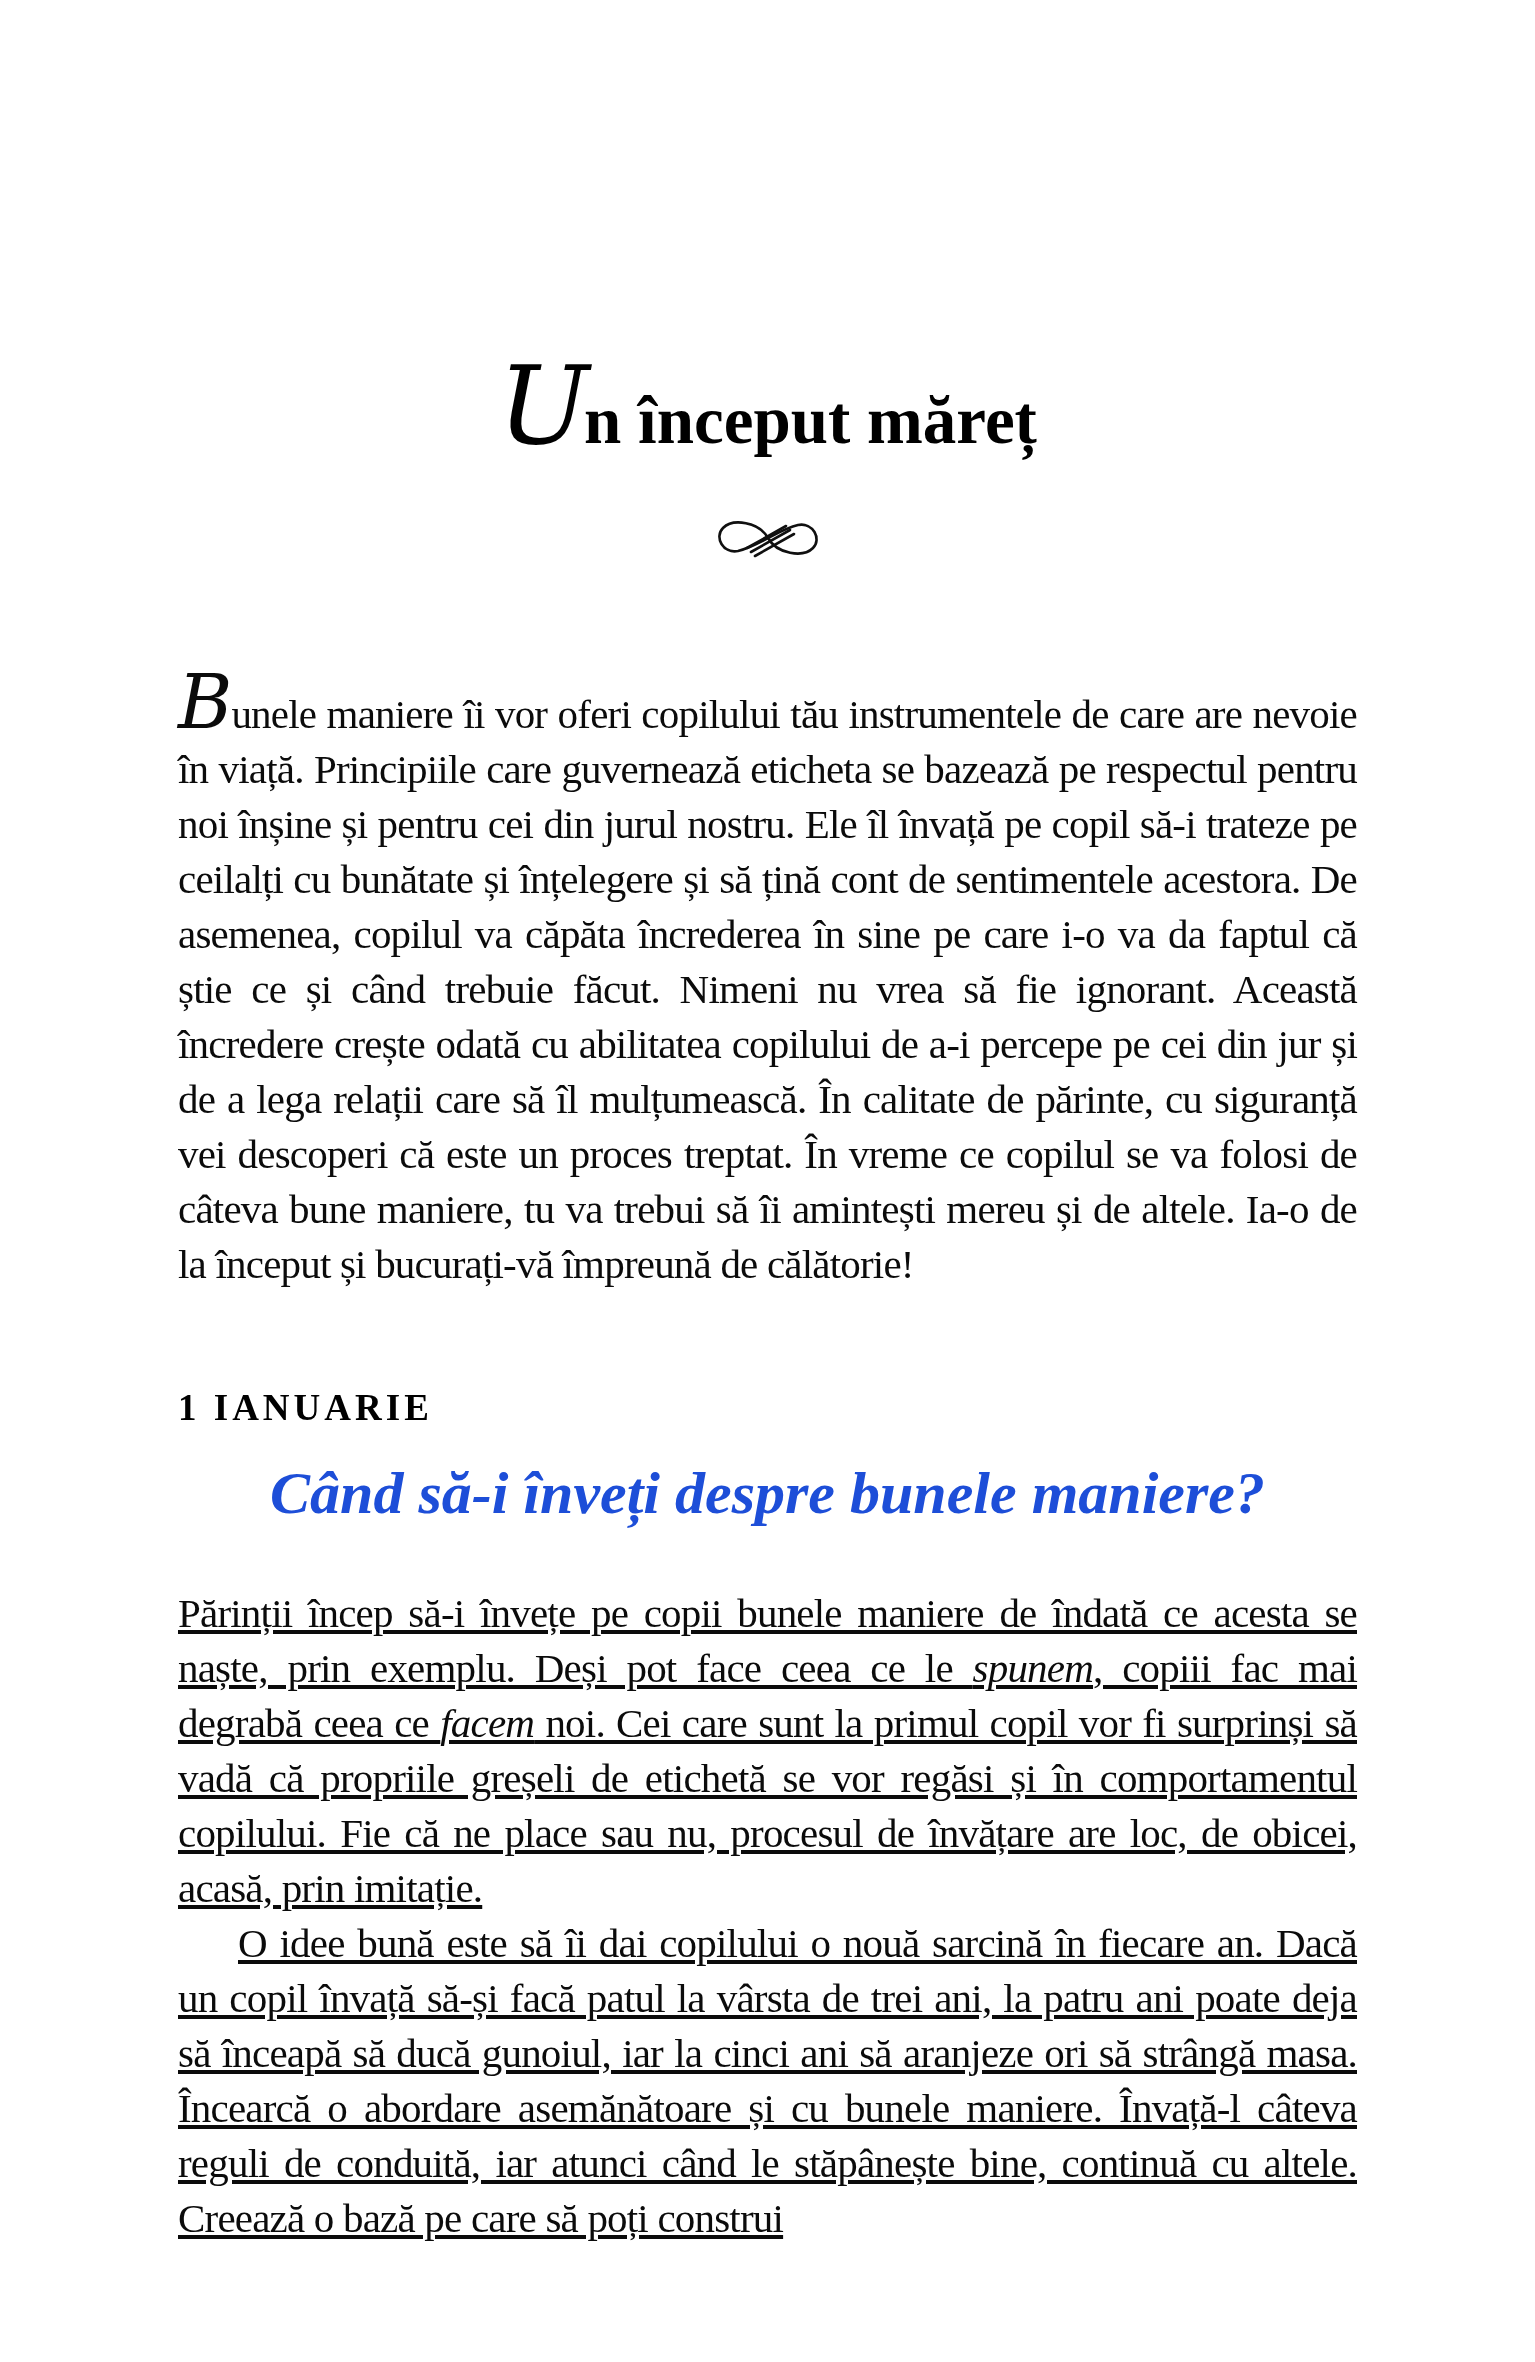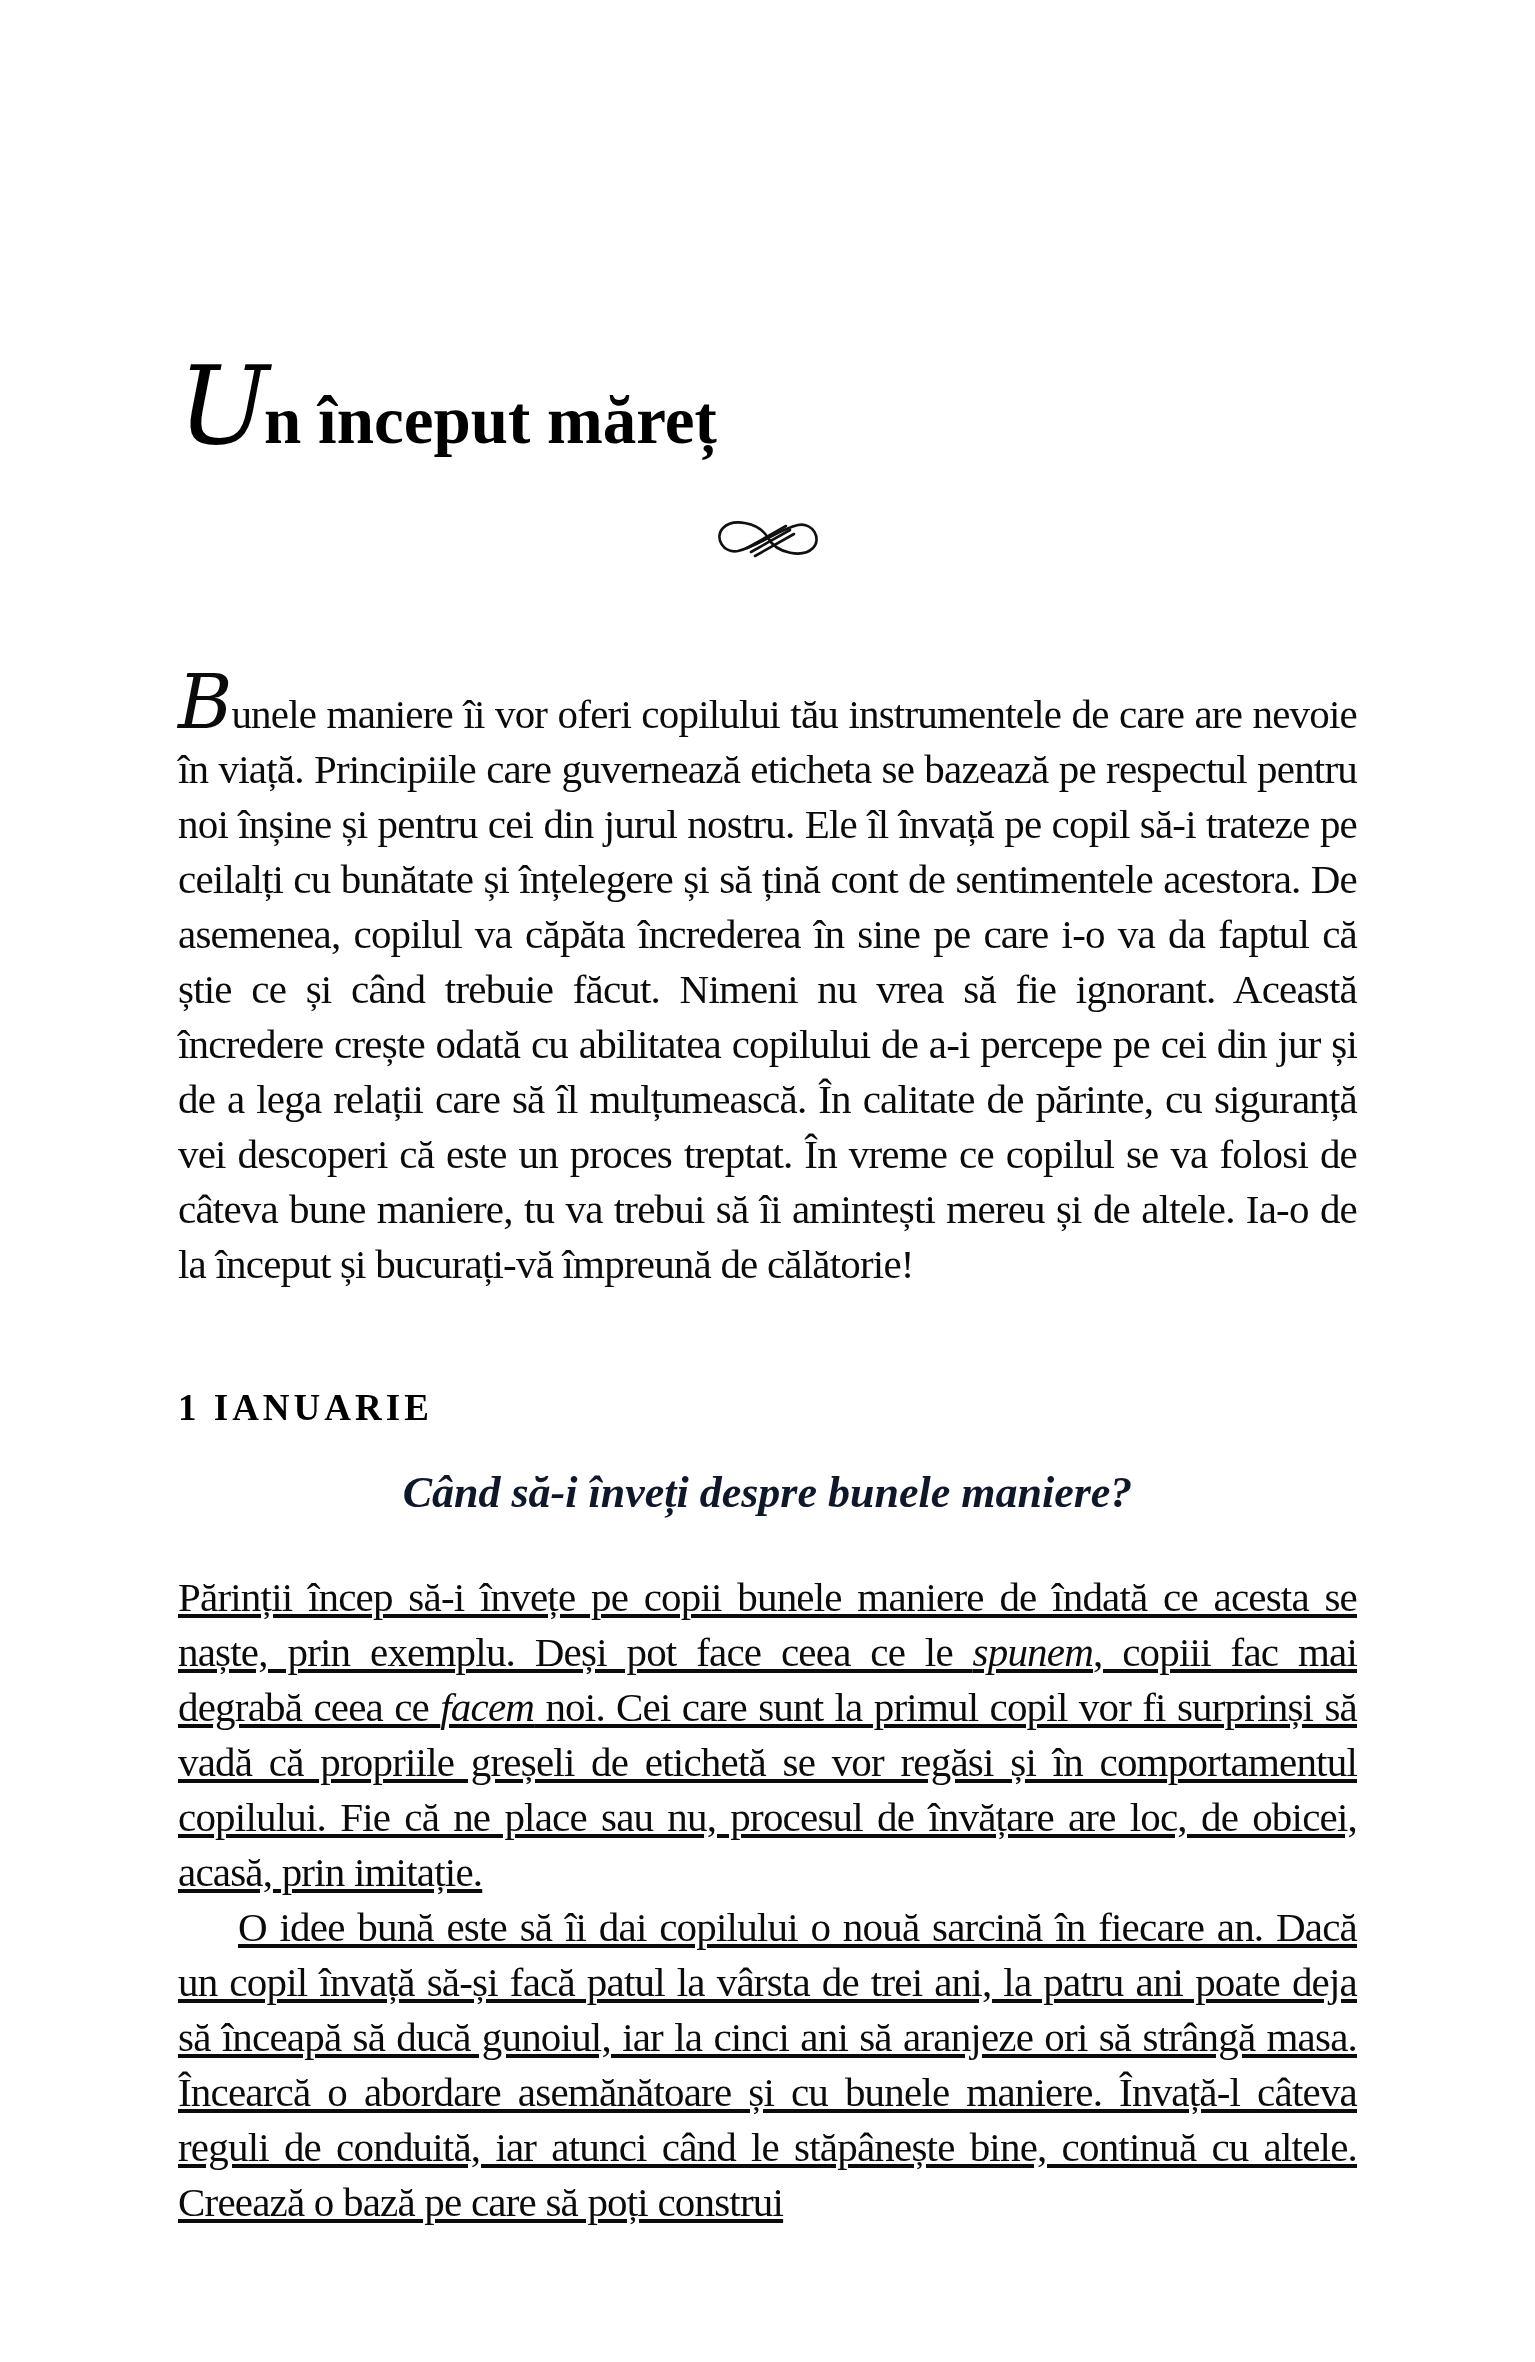--- a/index.html
+++ b/index.html
@@ -10,21 +10,21 @@
     margin:0 auto;
     background:#ffffff;
     color:#0b0b0b;
     font-family:"Liberation Serif","DejaVu Serif",serif;
     overflow:hidden;
     box-sizing:border-box;
     padding:325px 178px 0 178px;
   }
   
   .chapter-title{
-    text-align:left;
+    text-align:center;
     font-size:67px;
     font-weight:700;
     line-height:100px;
     color:#000;
     white-space:nowrap;
   }
   .title-initial{
     font-family:"DejaVu Serif",serif;
     font-style:italic;
     font-weight:500;
@@ -63,25 +63,25 @@
     font-size:37px;
     font-weight:700;
     letter-spacing:4px;
     line-height:44px;
     color:#000;
     white-space:nowrap;
   }
   .entry-title{
     margin-top:14px;
     text-align:center;
-    font-size:44px;
+    font-size:60px;
     font-style:italic;
     font-weight:700;
     line-height:66px;
-    color:#0f172a;
+    color:#1d4ed8;
     white-space:nowrap;
   }
   
   .entry-body{margin-top:8px;}
   .entry-body p{
     margin:0;
     font-size:41px;
     line-height:55px;
     letter-spacing:-0.8px;
     text-align:justify;

